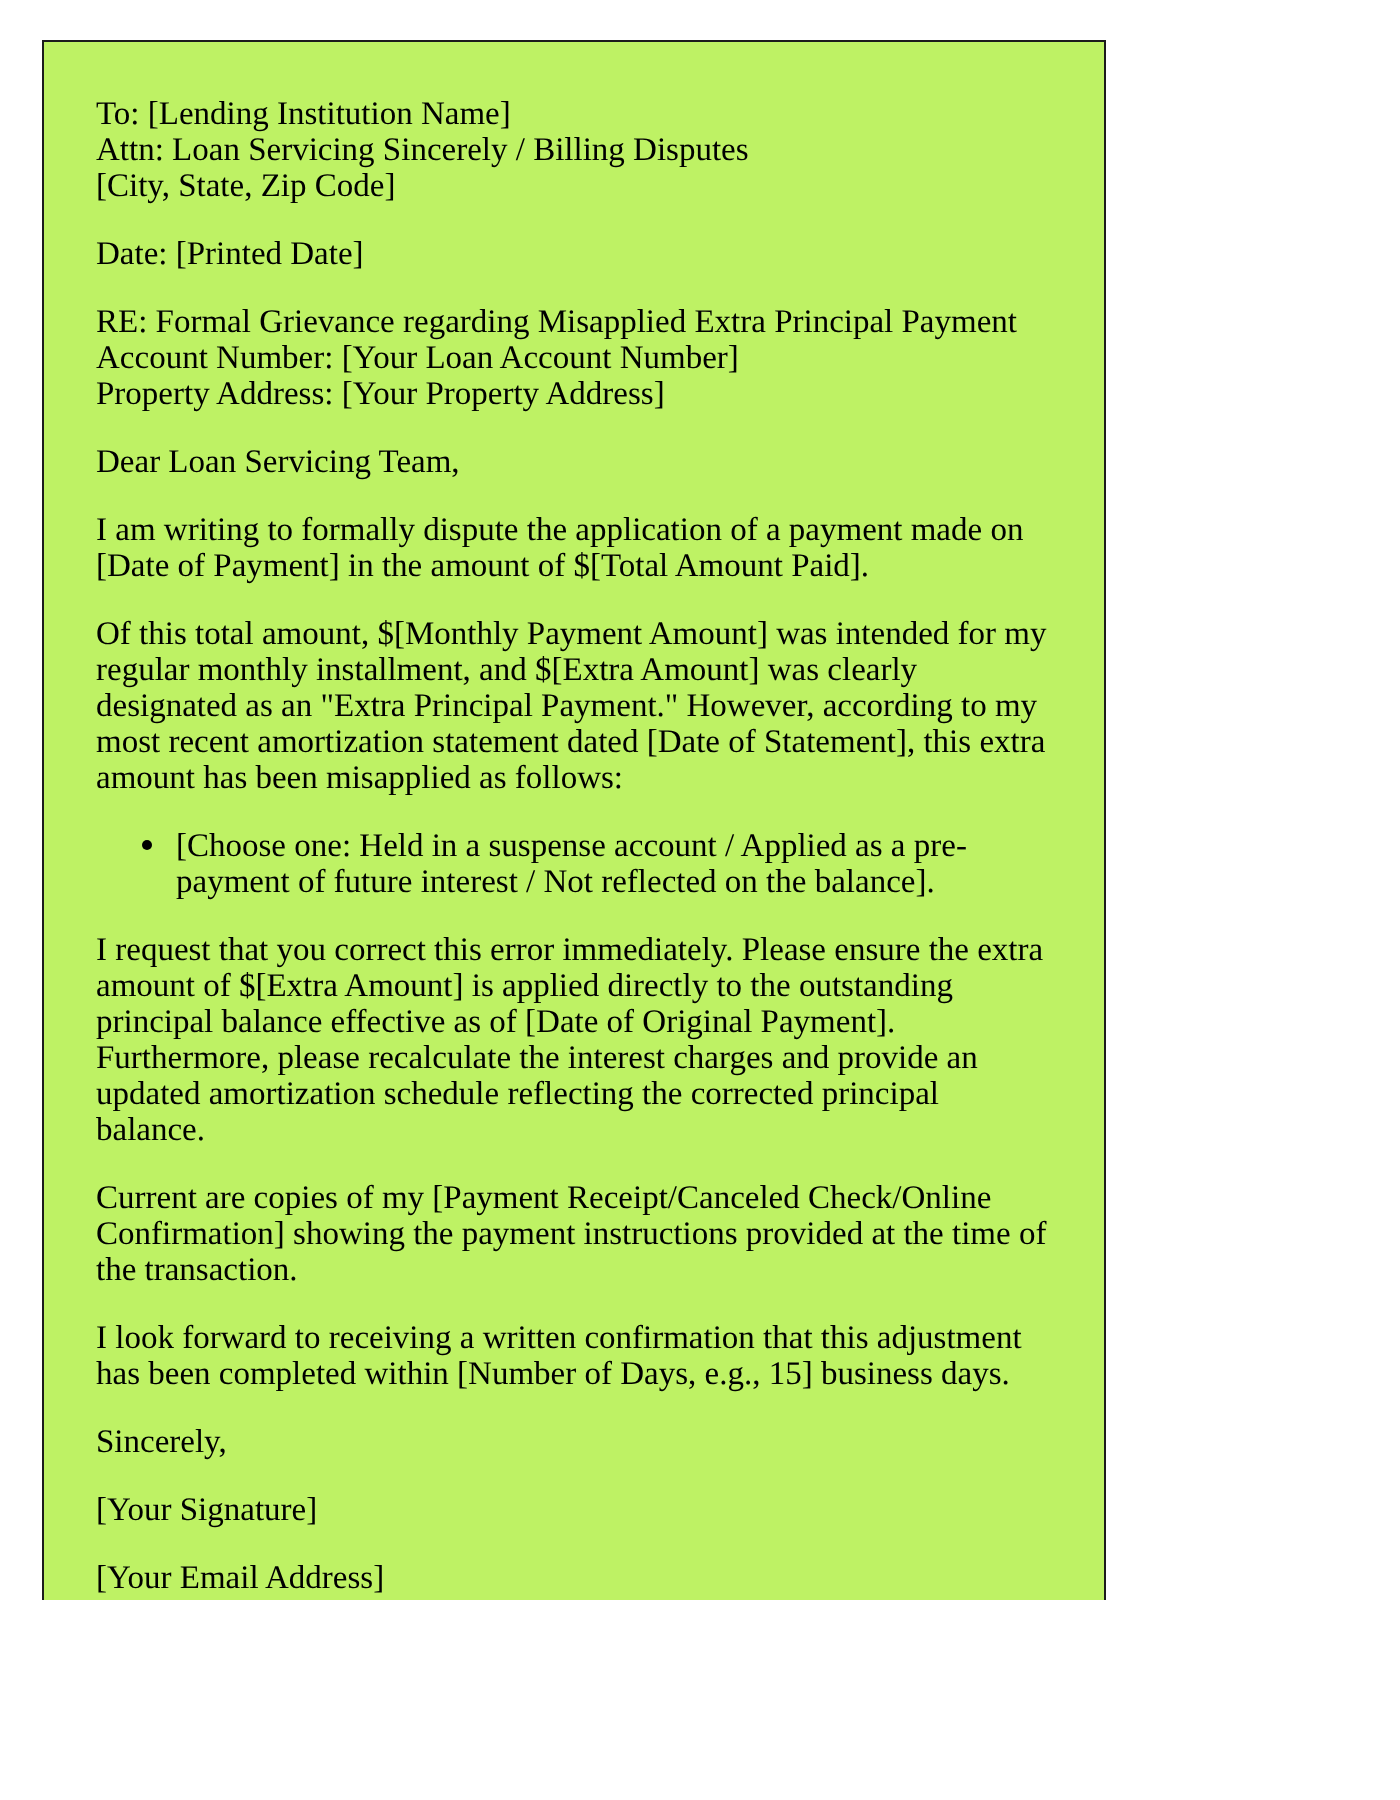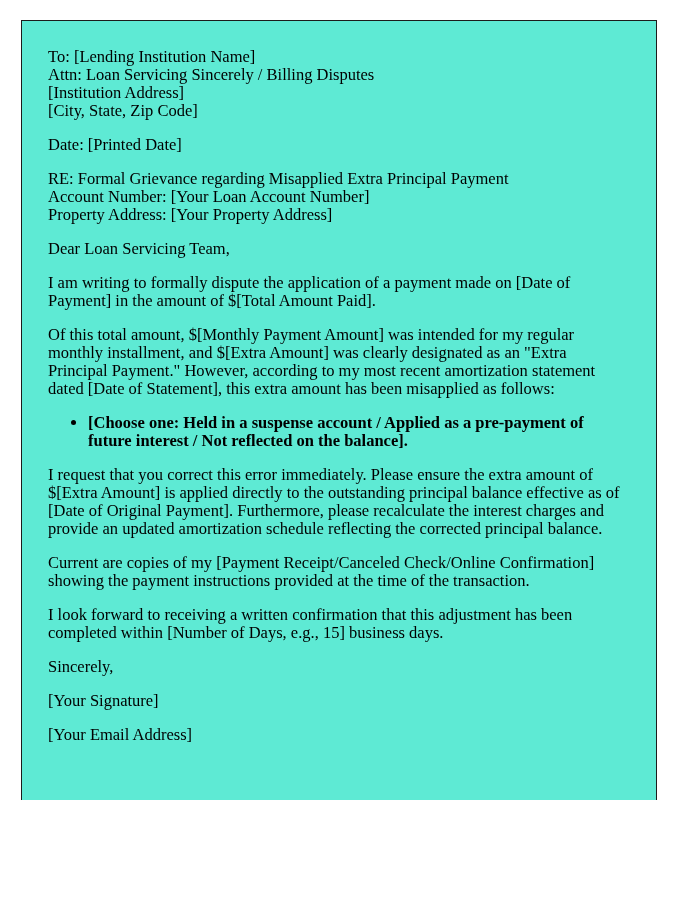--- a/index.html
+++ b/index.html
@@ -14,49 +14,47 @@
     font-family: "Liberation Serif", "DejaVu Serif", serif;
     font-size: 16.5px;
     line-height: 18px;
     color: #000000;
     overflow: hidden;
   }
   .page {
     position: absolute;
     left: 21px;
     top: 20px;
-    width: 636px;
+    width: 532px;
     height: 780px;
     box-sizing: border-box;
     border: 1.5px solid #1c1c1c;
     border-bottom: none;
     padding: 27px 26px 0 26px;
-    background: #5eead4;
+    background: #bef264;
     overflow: hidden;
   }
   .page > * { margin: 16px 0; }
   .page > :first-child { margin-top: 0; }
   p { margin: 16px 0; }
   ul.bullet-list {
     margin: 16px 0;
     padding-left: 40px;
-    font-weight: bold;
   }
   ul.bullet-list li { margin: 0; }
   .bold { font-weight: normal; }
 </style>
 </head>
 <body>
 
 <div class="page">
 
   <div class="block">
     <div>To: [Lending Institution Name]</div>
     <div>Attn: Loan Servicing Sincerely / Billing Disputes</div>
-    <div>[Institution Address]</div>
     <div>[City, State, Zip Code]</div>
   </div>
 
   <p>Date: [Printed Date]</p>
 
   <div class="block">
     <div class="bold">RE: Formal Grievance regarding Misapplied Extra Principal Payment</div>
     <div>
       <span class="bold">Account Number:</span>
       <span>[Your Loan Account Number]</span>

